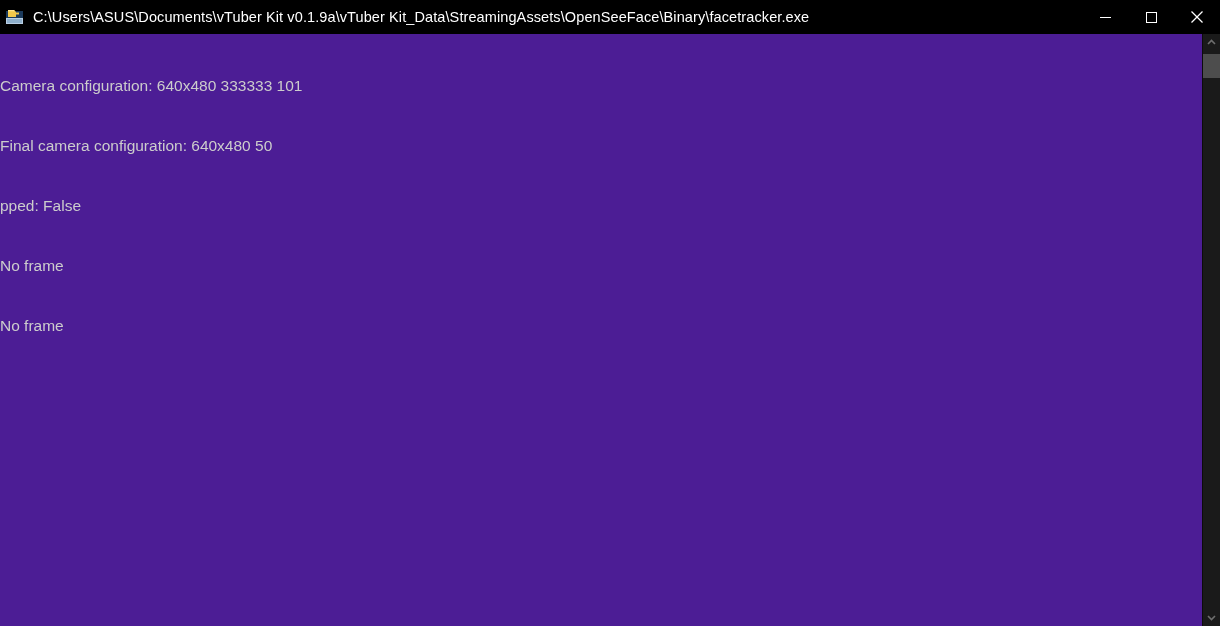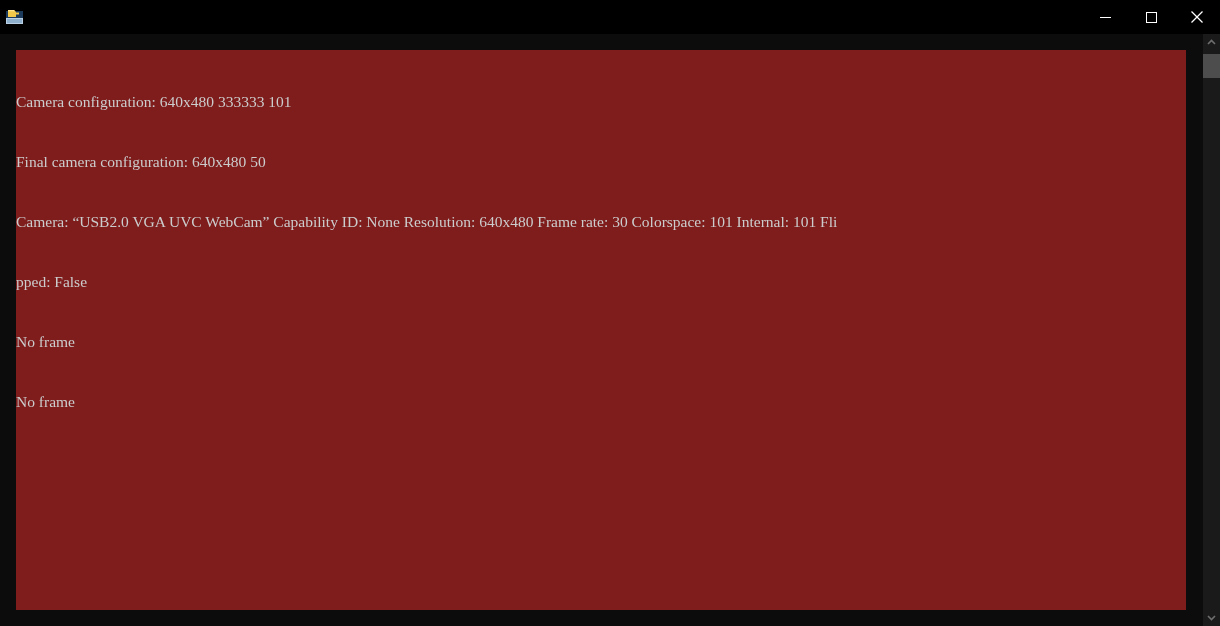--- a/index.html
+++ b/index.html
@@ -81,25 +81,25 @@
     flex: 1 1 auto;
     background: #0c0c0c;
     display: flex;
     flex-direction: row;
     overflow: hidden;
   }
 
   #console-text {
     position: relative;
     flex: 1 1 auto;
-    margin: 16px;
+    margin: 0;
     padding: 0;
     color: #cccccc;
-    background: #7f1d1d;
-    font-family: Liberation Serif, serif;
+    background: #4c1d95;
+    font-family: Liberation Sans, sans-serif;
     font-size: 15.5px;
     line-height: 20px;
     white-space: pre;
     overflow: hidden;
     letter-spacing: 0px;
     user-select: text;
   }
   #console-text .line {
     height: 20px;
     white-space: pre;
@@ -152,20 +152,21 @@
       <svg width="20" height="20" viewBox="0 0 20 20" xmlns="http://www.w3.org/2000/svg">
         <rect x="1" y="4" width="17" height="13" fill="#1b3a5c"></rect>
         <rect x="1" y="11" width="17" height="6" fill="#b9cfe4"></rect>
         <rect x="2" y="12" width="15" height="4" fill="#8fb0cc"></rect>
         <path d="M3 3 L9 3 L11 5 L11 10 L3 10 Z" fill="#f2c84b"></path>
         <path d="M3 3 L9 3 L10 4.2 L3 4.2 Z" fill="#ffe38a"></path>
         <rect x="11" y="5.5" width="3" height="2" fill="#f2c84b"></rect>
       </svg>
     </div>
 
+    <div id="titlebar-title">C:\Users\ASUS\Documents\vTuber Kit v0.1.9a\vTuber Kit_Data\StreamingAssets\OpenSeeFace\Binary\facetracker.exe</div>
 
     <div id="window-controls">
 
       <button class="winbtn">
         <span>
           <svg width="11" height="11" viewBox="0 0 11 11" xmlns="http://www.w3.org/2000/svg">
             <rect x="0" y="5" width="11" height="1" fill="#ffffff"></rect>
           </svg>
         </span>
       </button>
@@ -188,21 +189,20 @@
       </button>
 
     </div>
   </div>
 
   <div id="client">
 
     <div id="console-text">
       <div class="line">Camera configuration: 640x480 333333 101</div>
       <div class="line">Final camera configuration: 640x480 50</div>
-      <div class="line">Camera: “USB2.0 VGA UVC WebCam” Capability ID: None Resolution: 640x480 Frame rate: 30 Colorspace: 101 Internal: 101 Fli</div>
       <div class="line">pped: False</div>
       <div class="line">No frame</div>
       <div class="line">No frame</div>
     </div>
 
     <div id="scrollbar">
 
       <div class="sb-arrow">
         <span>
           <svg width="9" height="7" viewBox="0 0 9 7" xmlns="http://www.w3.org/2000/svg">

